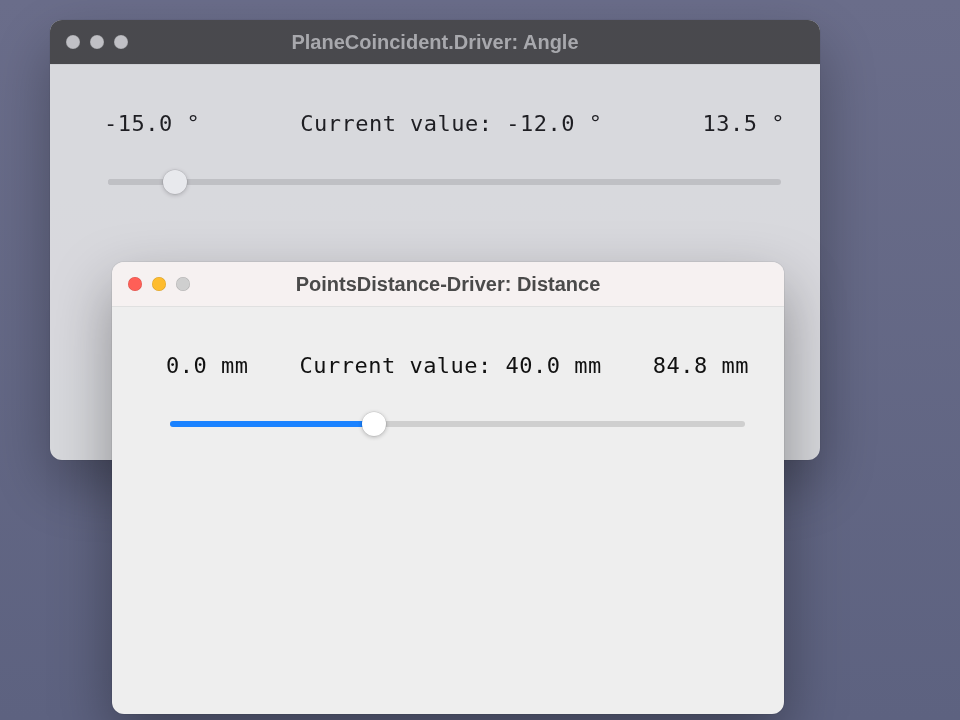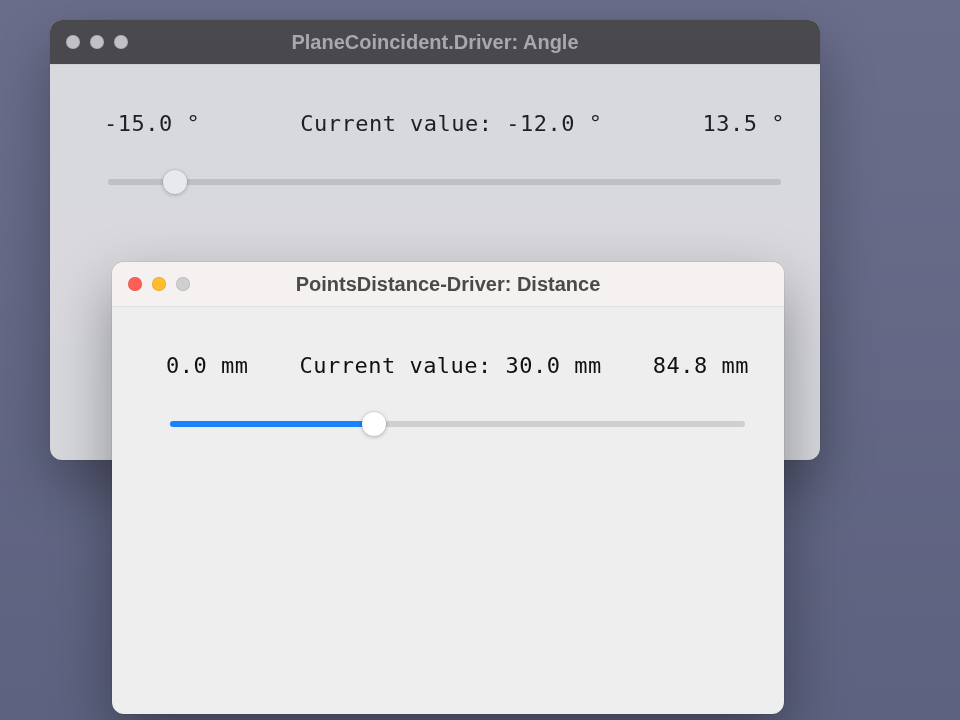--- a/index.html
+++ b/index.html
@@ -156,21 +156,21 @@
     <div class="traffic">
       <div class="dot close"></div>
       <div class="dot min"></div>
       <div class="dot zoom"></div>
     </div>
     <div class="title">PointsDistance-Driver: Distance</div>
   </div>
   <div class="content">
     <div class="labels">
       <span>0.0 mm</span>
-      <span class="center">Current value: 30.0 mm</span>
+      <span class="center">Current value: 40.0 mm</span>
       <span>84.8 mm</span>
     </div>
     <div class="slider">
       <div class="track"></div>
       <div class="fill" style="width: 35.4%;"></div>
       <div class="thumb" style="left: 35.4%;"></div>
     </div>
   </div>
 </div>
 

